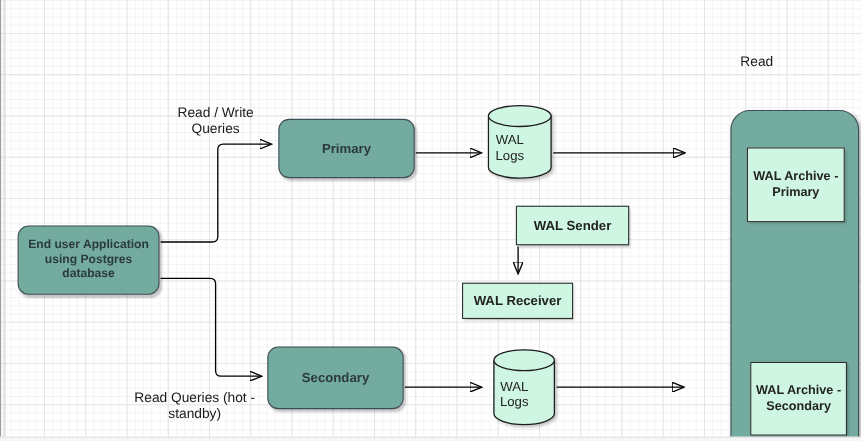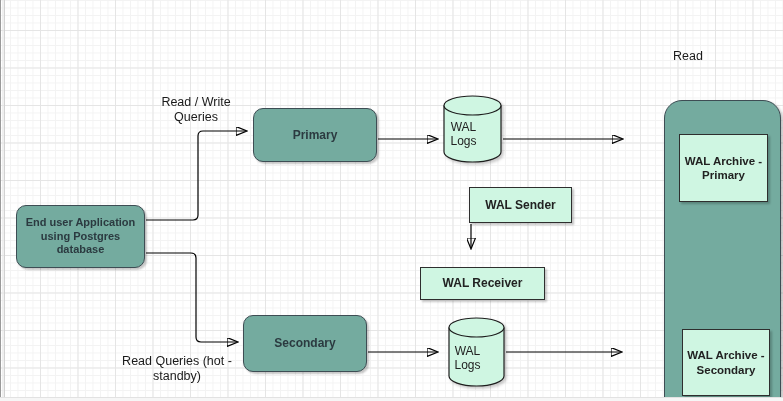--- a/index.html
+++ b/index.html
@@ -75,21 +75,21 @@
 
   <div class="node teal multiline" style="left:16px;top:205px;width:129px;height:63px;font-size:11px;">End user Application
 using Postgres database</div>
 
   <div class="node teal" style="left:253px;top:108px;width:124px;height:54px;">Primary</div>
 
   <div class="node teal" style="left:243px;top:315px;width:124px;height:57px;">Secondary</div>
 
   <div class="node mint" style="left:425px;top:187px;width:103px;height:36px;margin-left:44px;">WAL Sender</div>
 
-  <div class="node mint" style="left:420px;top:267px;width:125px;height:33px;">WAL Receiver</div>
+  <div class="node mint" style="left:420px;top:257px;width:101px;height:33px;">WAL Receiver</div>
 
   <div class="cyl" style="left:443px;top:95px;width:59px;height:68px;">
     <svg width="59" height="68" viewBox="0 0 59 68">
       <path d="M1 10.5 V57 A28.5 10 0 0 0 58 57 V10.5" fill="var(--mint-fill)" stroke="#1e1e1e" stroke-width="1.2"></path>
       <ellipse cx="29.5" cy="10.5" rx="28.5" ry="9.5" fill="var(--mint-fill)" stroke="#1e1e1e" stroke-width="1.2"></ellipse>
     </svg>
     <div class="cyl-label multiline" style="top:25px;">WAL
 Logs</div>
   </div>
 

